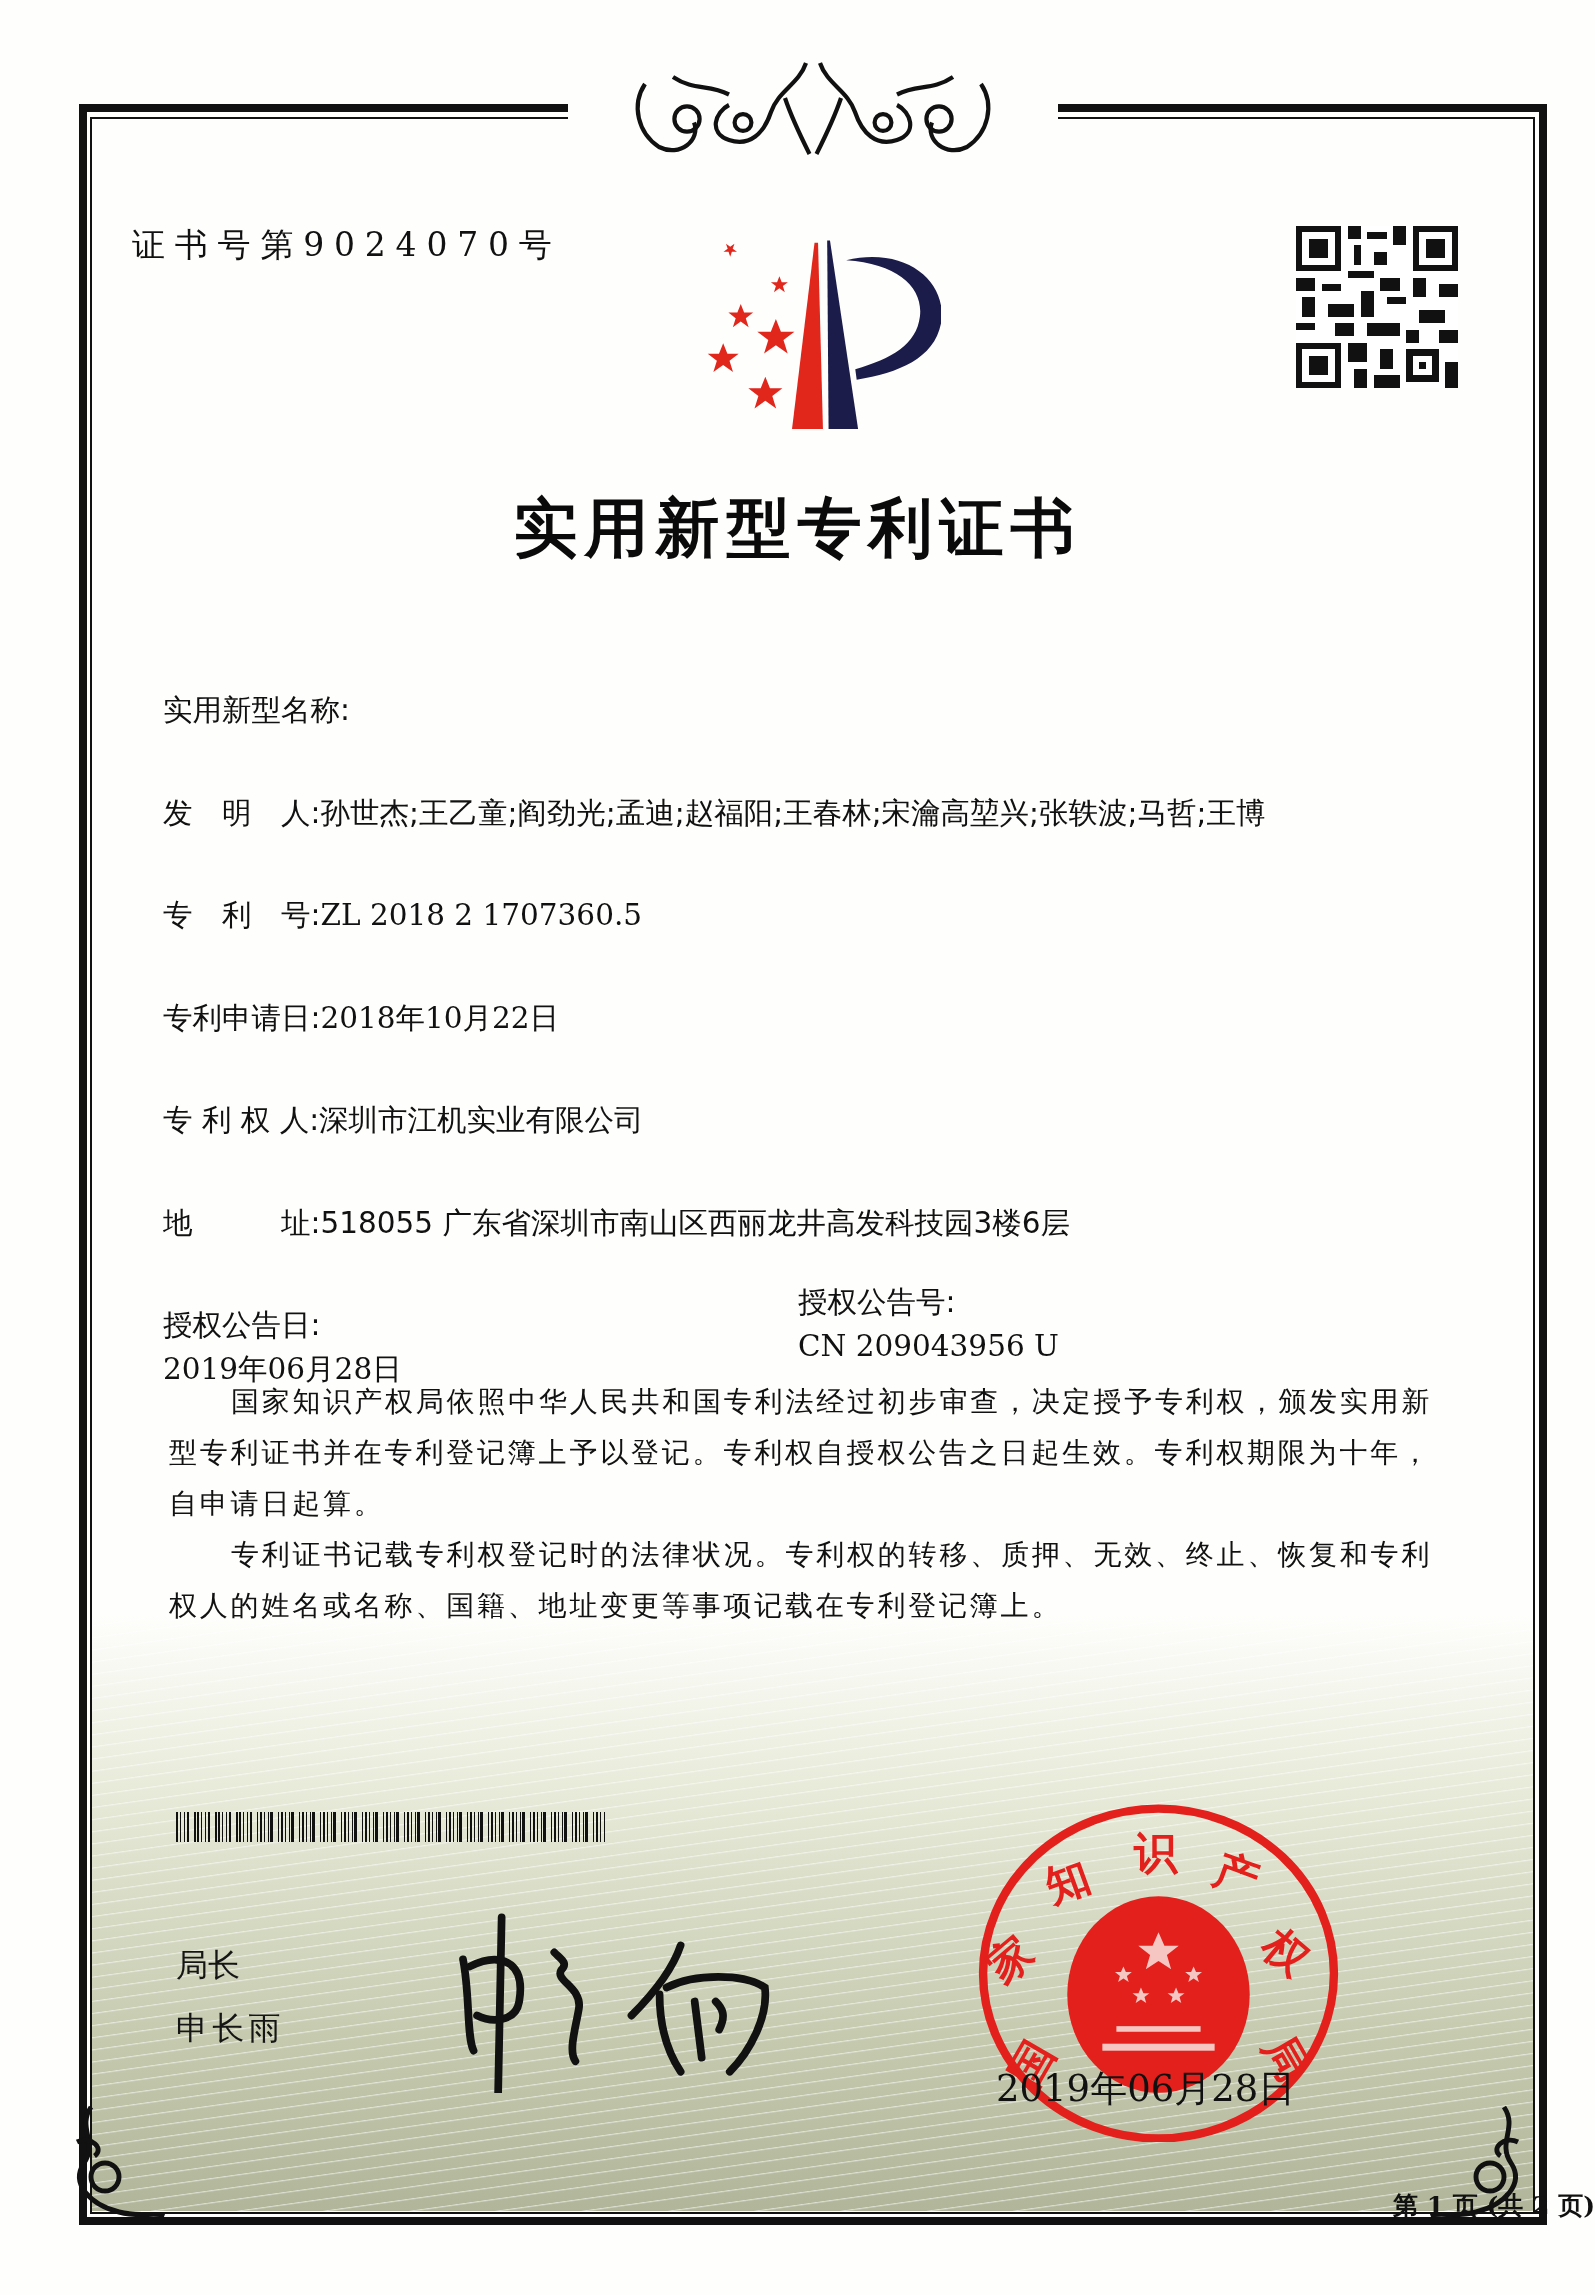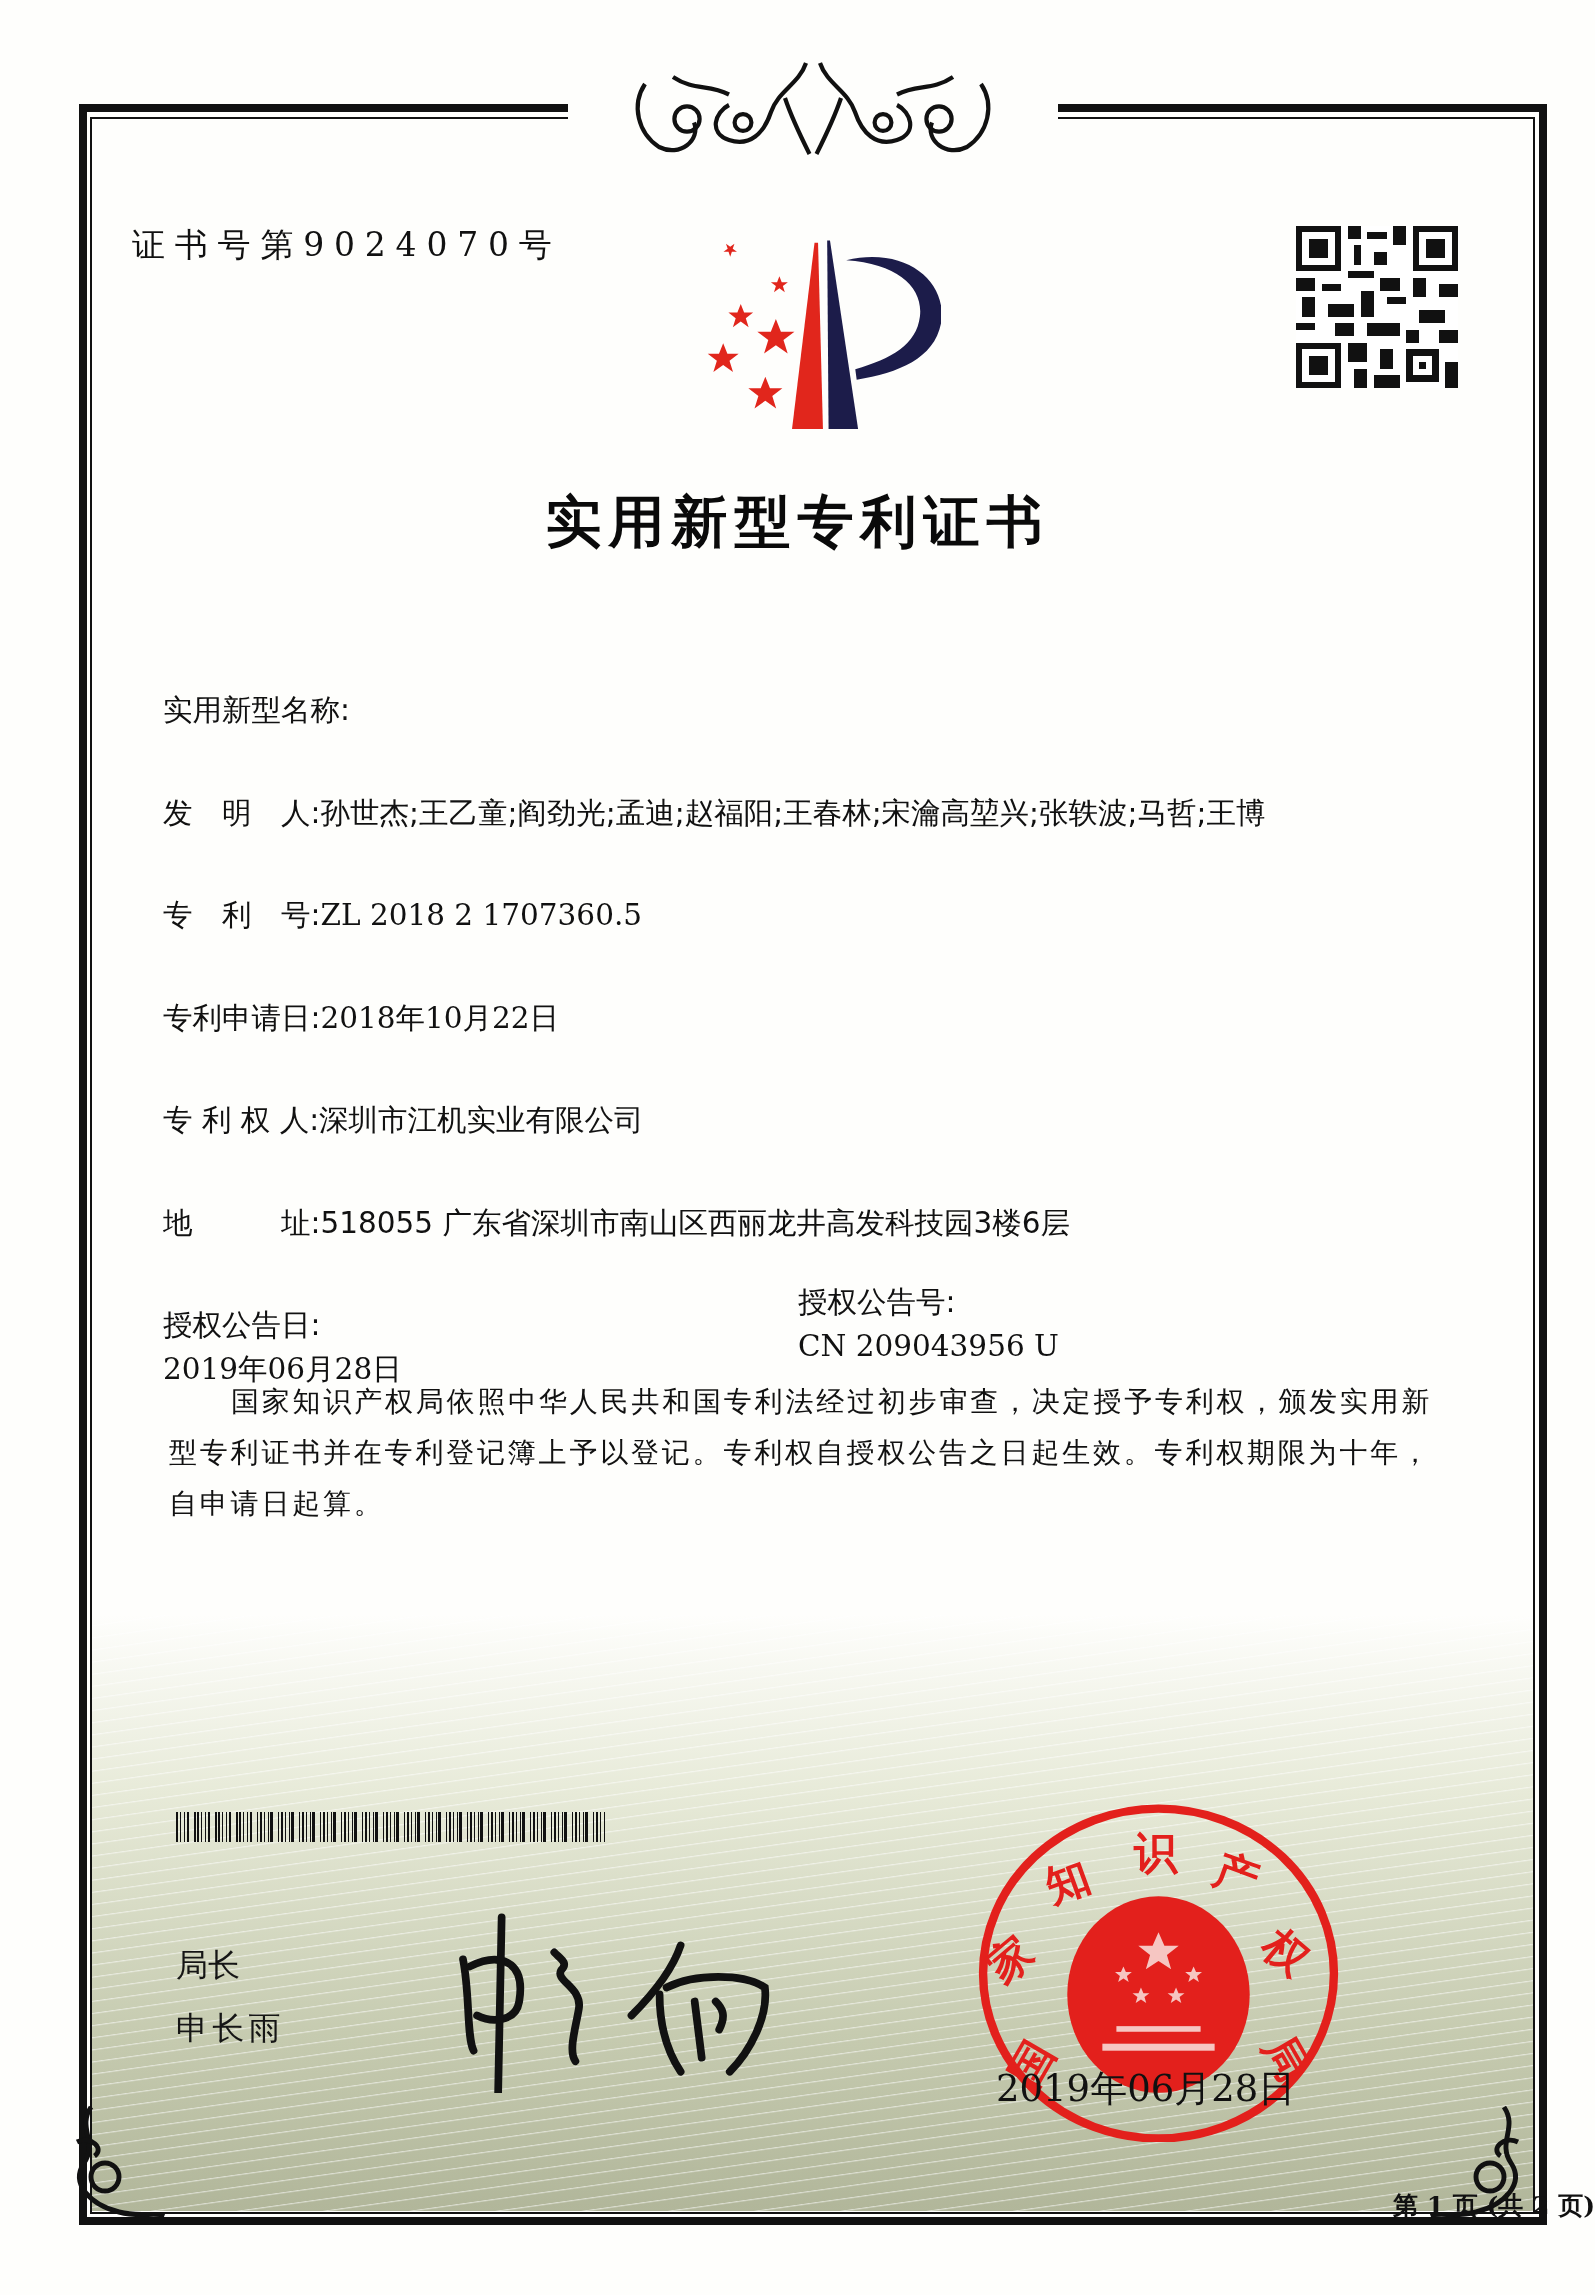--- a/index.html
+++ b/index.html
@@ -29,21 +29,21 @@
     position:absolute; width:105px; height:126px;
   }
   .cert-no {
     position:absolute; left:132px; top:223px; font-size:33px; letter-spacing:9.8px;
   }
   .logo { position:absolute; left:674px; top:218px; width:267px; height:211px; }
   .qr { position:absolute; left:1296px; top:226px; width:162px; height:162px; }
   .title {
     position:absolute; left:0; width:1595px; top:485px; text-align:center;
     font-family:"DejaVu Sans", sans-serif; font-weight:bold;
-    font-size:56px; letter-spacing:7px; color:#0a0a0a;
+    font-size:64px; letter-spacing:7px; color:#0a0a0a;
   }
   .field {
     position:absolute; left:163px; font-family:"DejaVu Sans", sans-serif;
     font-size:29.5px; line-height:44px; display:flex;
   }
   .field .label { white-space:pre; }
   .field .value { white-space:pre-wrap; }
   .body-text {
     position:absolute; left:169px; width:1264px; top:1376px;
     font-family:"DejaVu Serif", serif; font-size:28px; line-height:51px;
@@ -212,20 +212,21 @@
   <span class="value" style="font-family:'DejaVu Serif',serif;">2019年06月28日</span>
 </div>
 
 <div class="field" style="top:1280px;left:798px;flex-direction:column;">
   <span class="label">授权公告号:</span>
   <span class="value" style="font-family:'DejaVu Serif',serif;">CN 209043956 U</span>
 </div>
 
 <div class="body-text">
   <p>国家知识产权局依照中华人民共和国专利法经过初步审查，决定授予专利权，颁发实用新型专利证书并在专利登记簿上予以登记。专利权自授权公告之日起生效。专利权期限为十年，自申请日起算。</p>
+  <p>专利证书记载专利权登记时的法律状况。专利权的转移、质押、无效、终止、恢复和专利权人的姓名或名称、国籍、地址变更等事项记载在专利登记簿上。</p>
 </div>
 
 <div class="barcode"></div>
 
 <div class="director" style="top:1944px;">局长</div>
 <div class="director" style="top:2007px;letter-spacing:4.2px;">申长雨</div>
 
 <svg class="signature" viewBox="0 0 520 260">
   <g fill="none" stroke="#111" stroke-width="11" stroke-linecap="round">
     <path d="M20 70 C30 120, 25 180, 35 200"></path>

